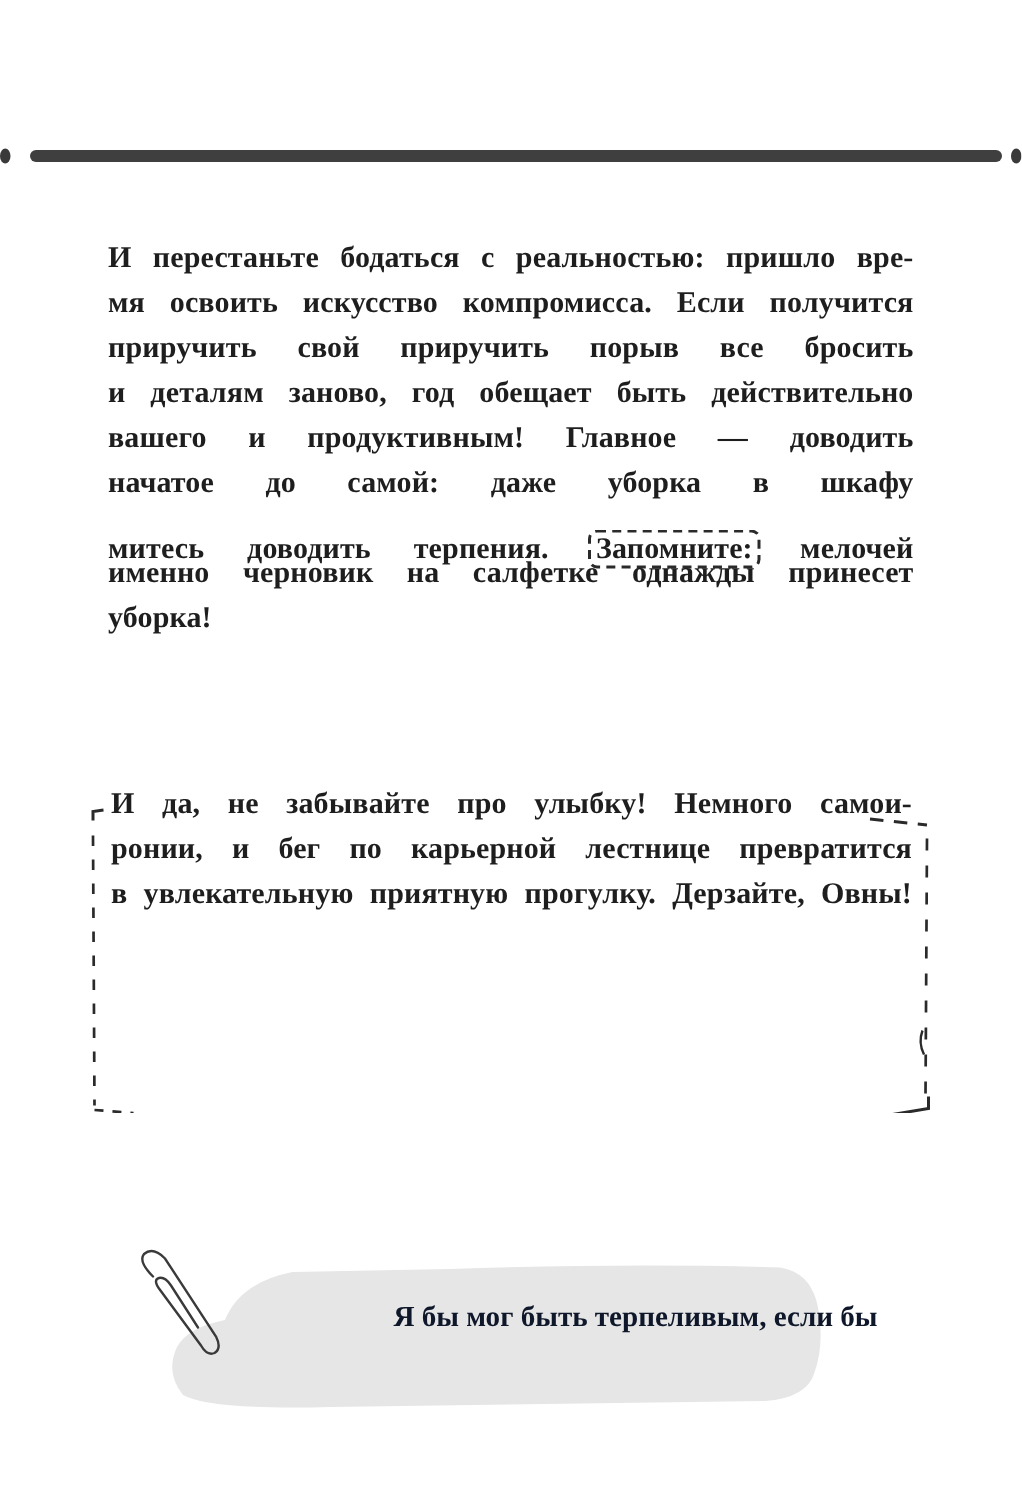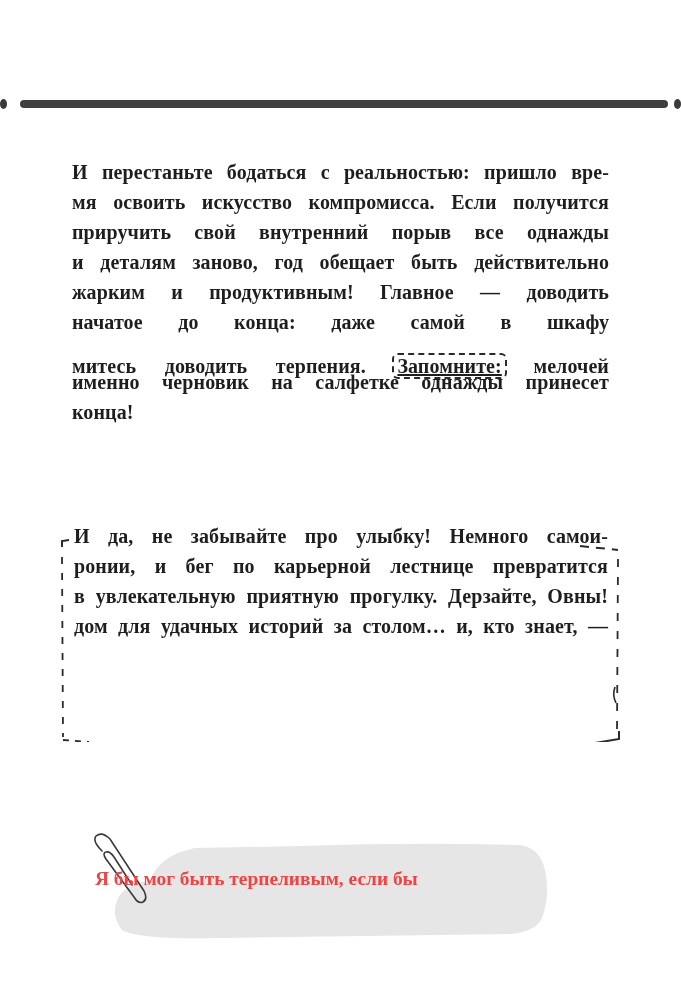--- a/index.html
+++ b/index.html
@@ -16,73 +16,72 @@
     position: absolute; left: 72px; width: 537px;
     font-size: 20px; font-weight: bold; line-height: 30px;
     text-align: justify; letter-spacing: 0.1px;
   }
   .line { display: block; text-align: justify; text-align-last: justify; white-space: nowrap; height: 30px; }
   .line.last { text-align-last: left; }
   .line span { }
   .p1 { top: 157px; }
   .highlight {
     display: inline-block; border: 2px dashed #2a2a2a; border-radius: 6px;
-    padding: 0 3px; line-height: 22px; margin: 16px -2px; text-decoration: underline;
+    padding: 0 3px; line-height: 22px; margin: 16px -2px;
   }
 
   .callout {
     position: absolute; left: 55px; top: 537px; width: 567px; height: 205px;
   }
   .callout svg { position: absolute; left: 0; top: 0; }
   .p2 { top: 521px; }
   .note-bg { position: absolute; left: 0; top: 0; }
   .note-text {
-    position: absolute; left: 0; top: 22px; width: 490px; text-align: left;
-    font-size: 19.4px; font-weight: bold; line-height: 27px; color: #ef4444;
+    position: absolute; left: 0; top: 22px; width: 490px; text-align: right;
+    font-size: 19.4px; font-weight: bold; line-height: 27px; color: #0f172a;
   }
   .clip { position: absolute; left: 88px; top: 829px; }
 </style>
 </head>
 <body>
 
 <div>
   <div class="rule-dot left"></div>
   <div class="rule-bar"></div>
   <div class="rule-dot right"></div>
 </div>
 
 <div class="para p1">
   <span class="line">И перестаньте бодаться с реальностью: пришло вре-</span>
   <span class="line">мя освоить искусство компромисса. Если получится</span>
-  <span class="line">приручить свой внутренний порыв все однажды</span>
+  <span class="line">приручить свой приручить порыв все бросить</span>
   <span class="line">и деталям заново, год обещает быть действительно</span>
-  <span class="line">жарким и продуктивным! Главное — доводить</span>
-  <span class="line">начатое до конца: даже самой в шкафу</span>
+  <span class="line">вашего и продуктивным! Главное — доводить</span>
+  <span class="line">начатое до самой: даже уборка в шкафу</span>
   <span class="line"><span>митесь доводить терпения.</span> <span class="highlight">Запомните:</span> <span>мелочей</span></span>
   <span class="line">именно черновик на салфетке однажды принесет</span>
-  <span class="line last">конца!</span>
+  <span class="line last">уборка!</span>
 </div>
 
 <div class="callout">
   <svg width="567" height="205" viewBox="0 0 567 205">
     <path d="M7 10 L7 4 L14 3 M21 2 L23 2" stroke="#2a2a2a" stroke-width="2" fill="none"></path>
     <path d="M7 20 L8 200" stroke="#2a2a2a" stroke-width="1.8" fill="none" stroke-dasharray="7 9"></path>
     <path d="M8 203 L34 205" stroke="#2a2a2a" stroke-width="1.8" fill="none" stroke-dasharray="6 6"></path>
     <path d="M525 9 L563 13" stroke="#2a2a2a" stroke-width="2" fill="none" stroke-dasharray="9 7"></path>
     <path d="M563 22 L562 195" stroke="#2a2a2a" stroke-width="1.8" fill="none" stroke-dasharray="8 10"></path>
     <path d="M560 150 Q557 158 561 166" stroke="#2a2a2a" stroke-width="1.6" fill="none"></path>
     <path d="M540 206 L564 202 L564 194" stroke="#2a2a2a" stroke-width="2" fill="none"></path>
   </svg>
 </div>
 
 <div class="para p2" style="left:74px; width:534px;">
   <span class="line">И да, не забывайте про улыбку! Немного самои-</span>
   <span class="line">ронии, и бег по карьерной лестнице превратится</span>
   <span class="line">в увлекательную приятную прогулку. Дерзайте, Овны!</span>
-  <span class="line">дом для удачных историй за столом… и, кто знает, —</span>
 </div>
 
 <svg class="note-bg" width="681" height="1000" style="position:absolute;left:0;top:0;pointer-events:none;">
   <path d="M150 880 Q160 855 195 848 L300 846 Q420 842 520 845 Q540 848 545 870 Q550 895 543 915 Q538 932 510 934 L220 938 Q140 940 122 930 Q110 915 118 898 Q125 885 150 880 Z" fill="#e6e6e6"></path>
 </svg>
 
 <svg class="clip" width="60" height="100" viewBox="0 0 60 100">
   <path d="M14 22 Q4 12 8 7 Q14 2 22 10 L56 62 Q60 70 55 73 Q50 75 46 68 L18 30 Q14 24 18 23 Q22 22 26 28 L44 56" stroke="#3a3a3a" stroke-width="1.6" fill="none" stroke-linecap="round"></path>
 </svg>
 

